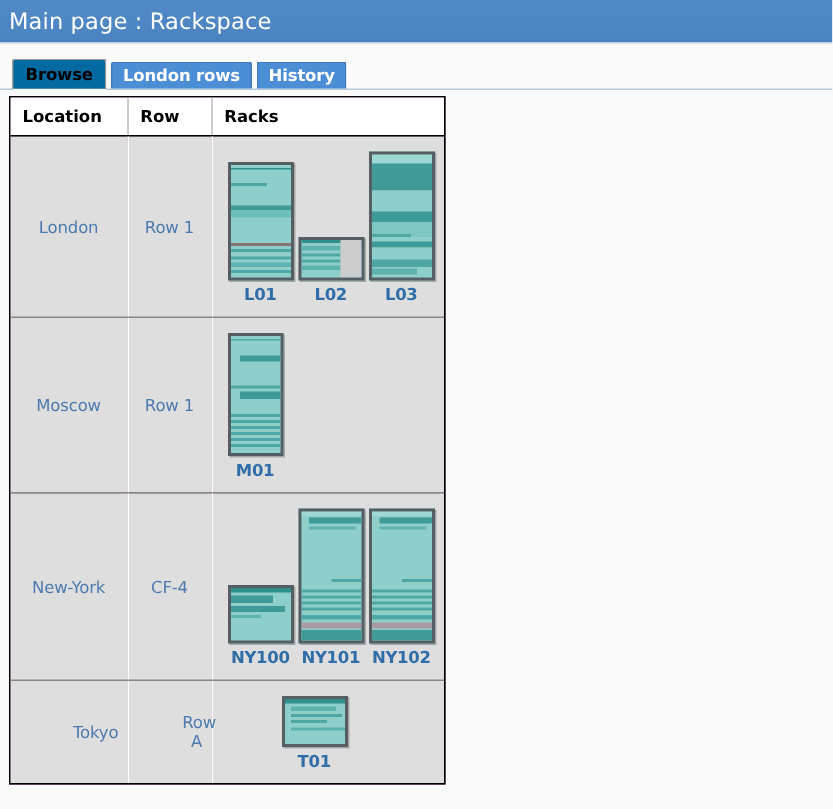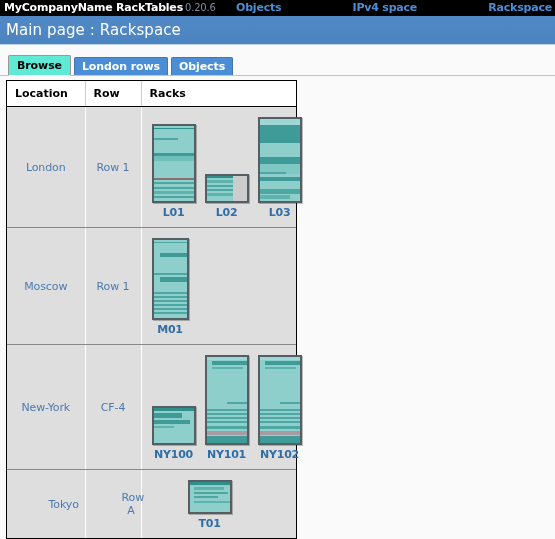--- a/index.html
+++ b/index.html
@@ -90,21 +90,21 @@
     background: #4c8ed6;
     border: 1px solid #3f78b4;
     border-bottom: none;
     border-radius: 2px 2px 0 0;
     padding: 3px 7px 3px 7px;
     line-height: 11px;
     cursor: pointer;
     letter-spacing: -0.1px;
   }
   .tab.active {
-    background: #5eead4;
+    background: #0369a1;
     color: #000000;
     border: 1px solid #999999;
     border-bottom: 1px solid #ffffff;
     position: relative;
     top: 1px;
     padding: 4px 8px 4px 8px;
   }
 
   
   .tablewrap {
@@ -152,21 +152,21 @@
     font-weight: normal;
     color: #4c7ab0;
     text-decoration: none;
     letter-spacing: -0.1px;
   }
 
   
   .rackrow {
     display: flex;
     align-items: flex-end;
-    gap: 9px;
+    gap: 3px;
     padding: 10px 0 8px 10px;
   }
   .rackitem {
     display: flex;
     flex-direction: column;
     align-items: center;
     text-decoration: none;
   }
   .rackbox {
     border: 2px solid #555f63;
@@ -187,39 +187,29 @@
     font-weight: bold;
     color: #2f6ea8;
     letter-spacing: -0.2px;
   }
 </style>
 </head>
 <body>
 
 <div id="page">
 
-  <div class="topbar">
-    <div class="brand">
-      <span>MyCompanyName RackTables</span><span class="ver">0.20.6</span>
-    </div>
-    <div class="topnav">
-      <a href="#">Objects</a>
-      <a href="#">IPv4 space</a>
-      <a href="#">Rackspace</a>
-    </div>
-  </div>
 
   <div class="titlebar">
     <div class="t">Main page : Rackspace</div>
   </div>
 
   <div class="tabstrip">
     <div class="tab active">Browse</div>
     <div class="tab">London rows</div>
-    <div class="tab">Objects</div>
+    <div class="tab">History</div>
   </div>
 
   <div class="tablewrap">
     <table class="racks">
       <colgroup>
         <col class="c-loc">
           <col class="c-row">
           <col class="c-racks">
       </colgroup>
       <thead>

